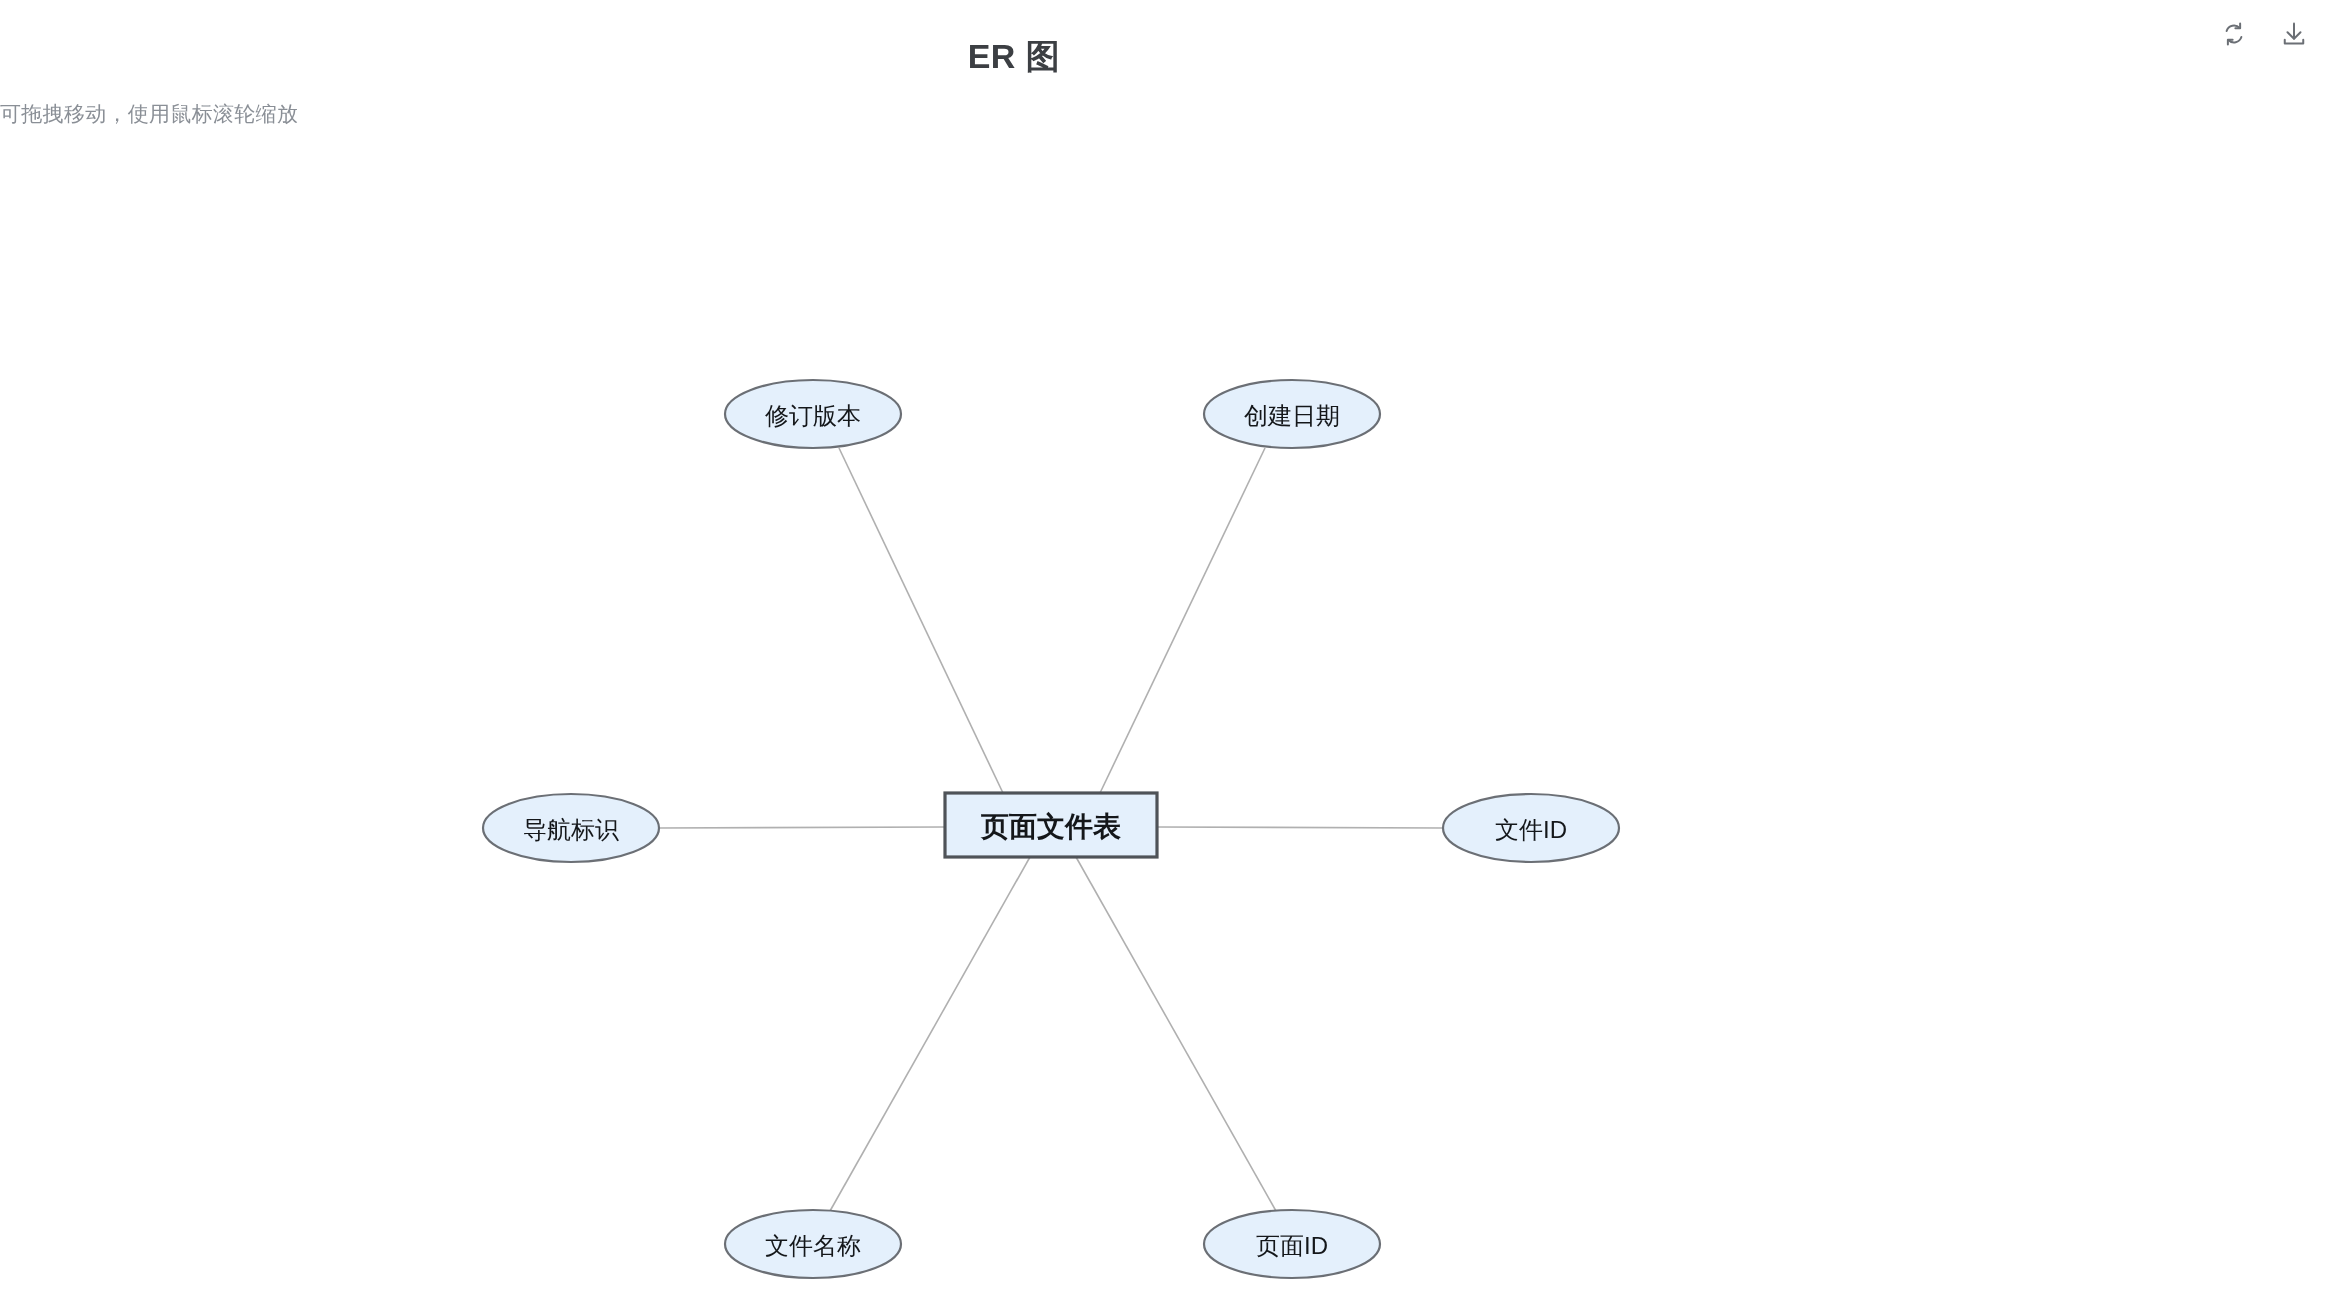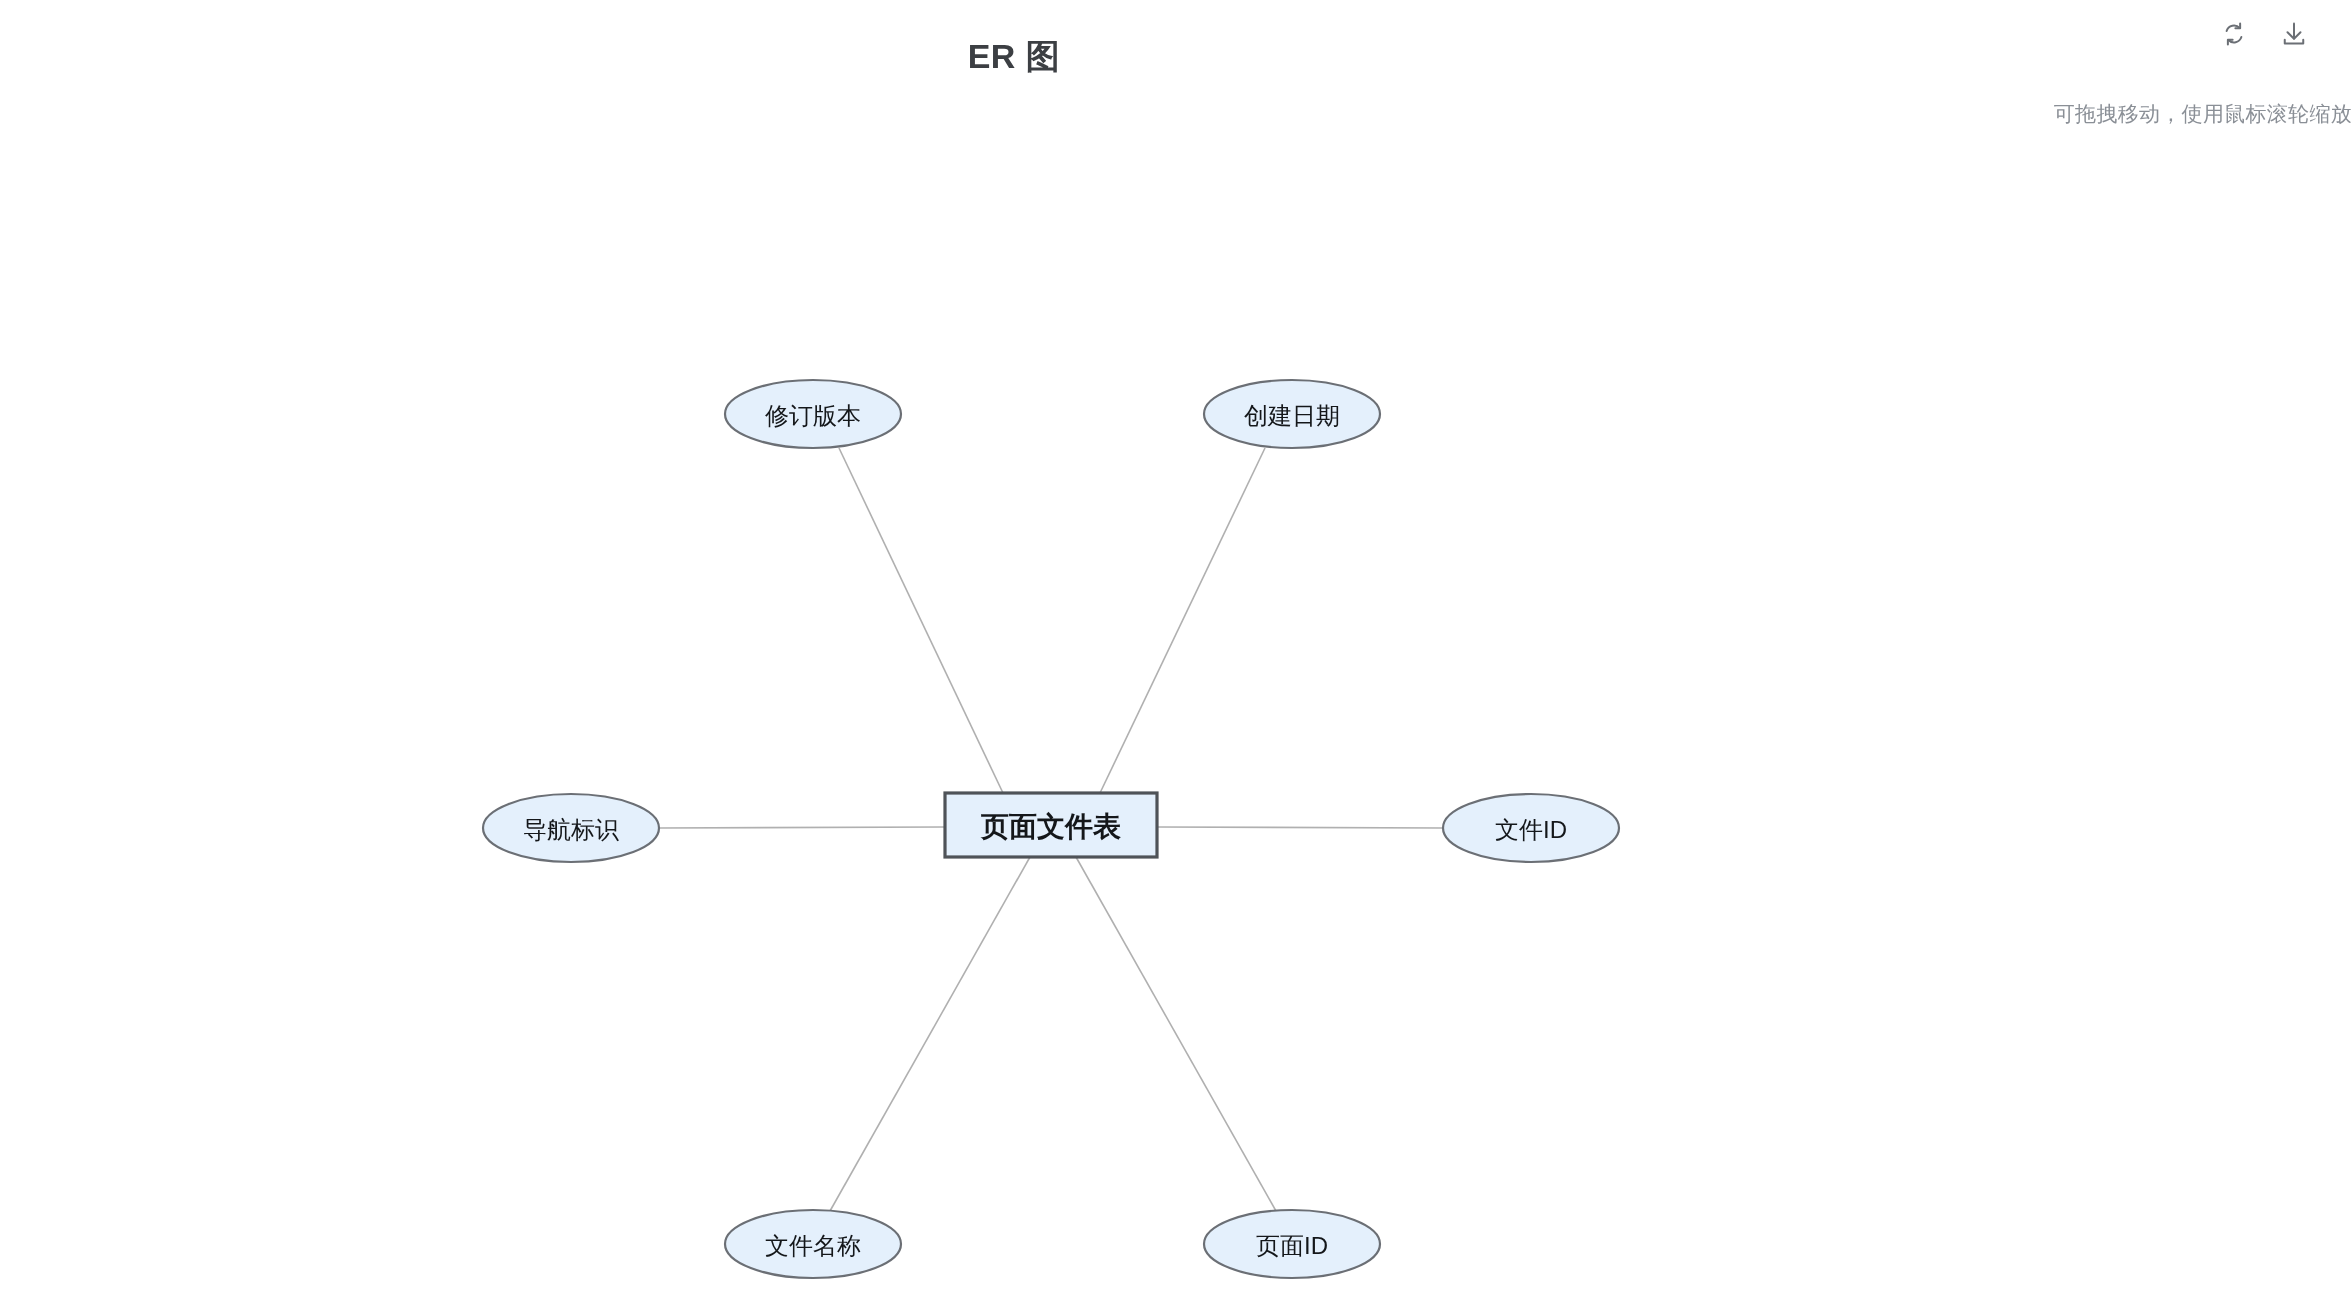--- a/index.html
+++ b/index.html
@@ -34,21 +34,21 @@
     font-size: 34px;
     font-weight: bold;
     color: #3c3f43;
     letter-spacing: 0.5px;
   }
   #page-subtitle {
     position: absolute;
     left: 0;
     top: 100px;
     width: 2352px;
-    text-align: right;
+    text-align: left;
     font-size: 21px;
     font-weight: normal;
     color: #8a8f96;
     letter-spacing: 0.3px;
   }
 
   
   #toolbar {
     position: absolute;
     right: 38px;

